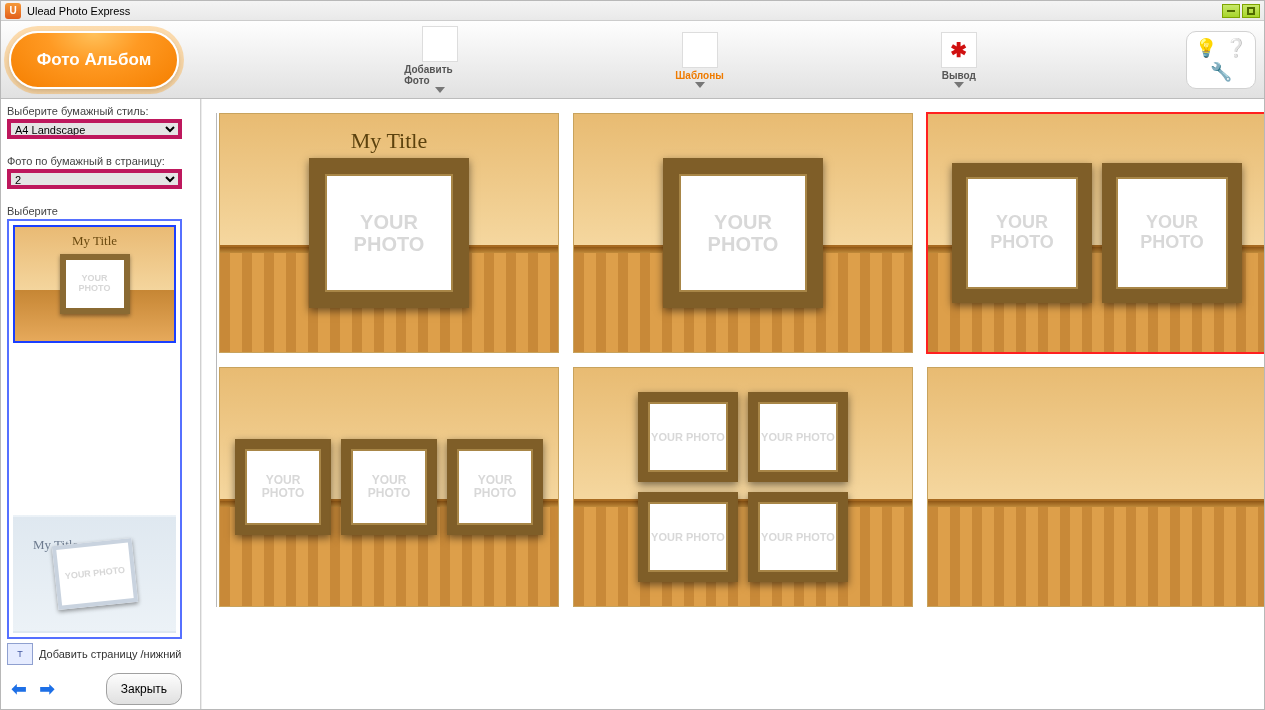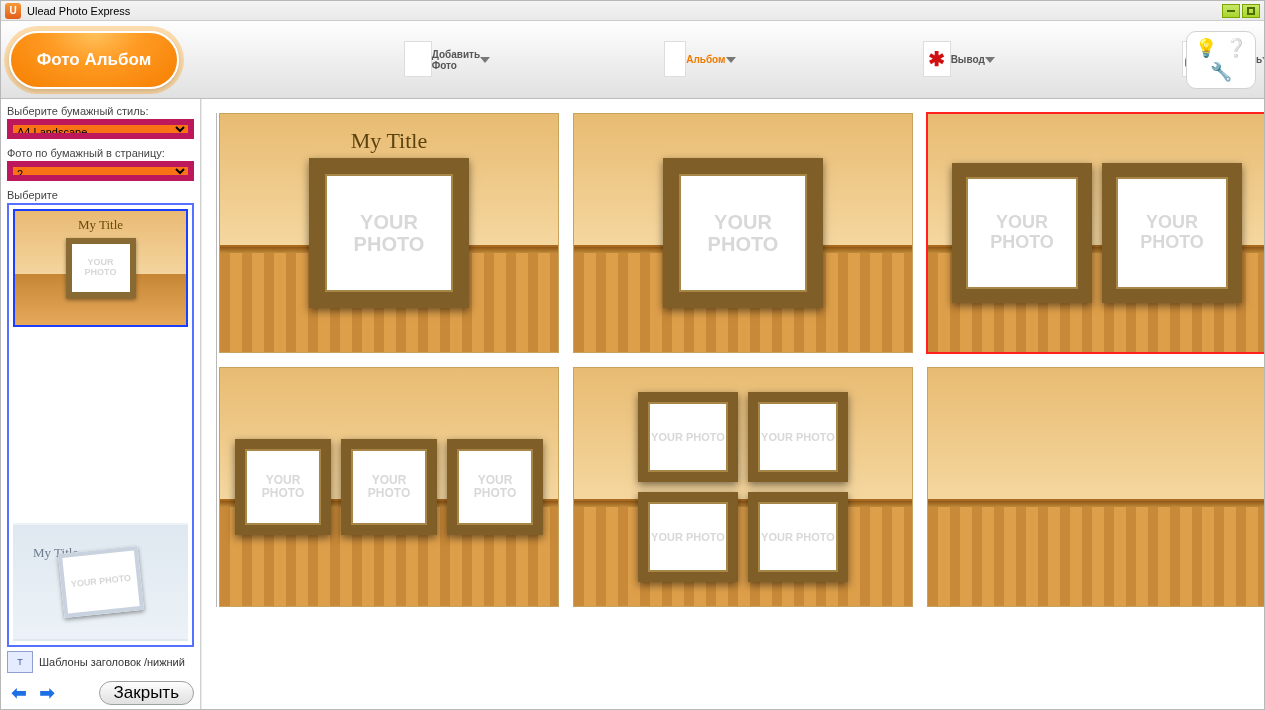--- a/index.html
+++ b/index.html
@@ -61,21 +61,21 @@
     background: radial-gradient(ellipse at top, #ffc15a 0%, #ff9a23 40%, #f57f00 100%);
     border: 2px solid #fff;
     box-shadow: 0 0 0 5px rgba(255,160,30,.35), 0 2px 4px rgba(0,0,0,.2);
     color: #fff;
     font-weight: bold;
     font-size: 17px;
     display: flex; align-items: center; justify-content: center;
     margin-right: 40px;
   }
   .toolbtn {
-    display: flex; flex-direction: row; align-items: center;
+    display: flex; flex-direction: column; align-items: center;
     width: 72px;
     color: #555;
     font-size: 10px;
     font-weight: bold;
     margin: 0 2px;
   }
   .toolbtn.active { color: #ef7b00; }
   .toolbtn .ticon {
     width: 36px; height: 36px;
     border: 1px solid #ddd;
@@ -114,27 +114,27 @@
   
   .body {
     flex: 1; display: flex; overflow: hidden;
   }
 
   .sidebar {
     width: 200px;
     background: #ffffff;
     display: flex; flex-direction: column;
     border-right: 1px solid #d0d0d0;
-    padding: 6px 6px 4px 6px;
+    padding: 6px 18px 4px 6px;
   }
   .sidebar label.group { color: #444; font-size: 11px; margin-bottom: 2px; display: block; }
   .sidebar select, .sidebar input {
     width: 100%; font-size: 11px; height: 20px;
-    border: 6px solid #be185d; background: #f97316;
-    margin-bottom: 8px;
+    border: 4px solid #be185d; background: #e5e5e5;
+    margin-bottom: 16px;
   }
 
   .preview-strip {
     flex: 1;
     border: 2px solid #5670ff;
     background: #fff;
     overflow: hidden;
     display: flex; flex-direction: column;
     padding: 4px;
     gap: 8px;
@@ -164,22 +164,22 @@
     padding: 4px 0 0 0;
   }
   .add-header-row {
     display: flex; align-items: center; gap: 6px; font-size: 11px; color: #333; margin-bottom: 8px;
   }
   .add-header-row .micon { width: 26px; height: 22px; background:#e6ecff; border:1px solid #8fa0d0; display:flex; align-items:center; justify-content:center; font-size:9px; color:#4055a0; }
   .nav-row { display: flex; align-items: center; justify-content: space-between; }
   .nav-arrows { display:flex; gap:4px; }
   .nav-arrow { width: 24px; height: 20px; display:flex; align-items:center; justify-content:center; font-size:18px; color:#1d6fe6; font-weight:bold; }
   .close-btn {
-    height: 24px; padding: 0 14px; border-radius: 12px; background: linear-gradient(#fdfdfd,#e0e0e0);
-    border: 1px solid #a0a0a0; font-size: 17px; display:flex; align-items:center;
+    height: 32px; padding: 0 14px; border-radius: 12px; background: linear-gradient(#fdfdfd,#e0e0e0);
+    border: 1px solid #a0a0a0; font-size: 12px; display:flex; align-items:center;
   }
 
   
   .content {
     flex: 1;
     background: #ffffff;
     padding: 14px;
     overflow: auto;
     border-left: 1px solid #ececec;
   }
@@ -243,21 +243,21 @@
   </div>
 
   <div class="toolbtn">
     <div class="ticon ticon-photo"></div>
     <span>Добавить Фото</span>
     <div class="arrow-down"></div>
   </div>
 
   <div class="toolbtn active">
     <div class="ticon ticon-templates"></div>
-    <span>Альбом</span>
+    <span>Шаблоны</span>
     <div class="arrow-down"></div>
   </div>
 
   <div class="toolbtn">
     <div class="ticon ticon-output"></div>
     <span>Вывод</span>
     <div class="arrow-down"></div>
   </div>
 
   <div class="toolbtn">
@@ -300,21 +300,21 @@
         <span class="pt-title alt">My Title</span>
         <div class="pt-frame alt">
           <span>YOUR PHOTO</span>
         </div>
       </div>
     </div>
 
     <div class="sidebar-footer">
       <div class="add-header-row">
         <div class="micon">T</div>
-        <span>Шаблоны заголовок /нижний</span>
+        <span>Добавить страницу /нижний</span>
       </div>
       <div class="nav-row">
         <div class="nav-arrows">
           <div class="nav-arrow">⬅</div>
           <div class="nav-arrow">➡</div>
         </div>
         <div class="close-btn">
           <span>Закрыть</span>
         </div>
       </div>

